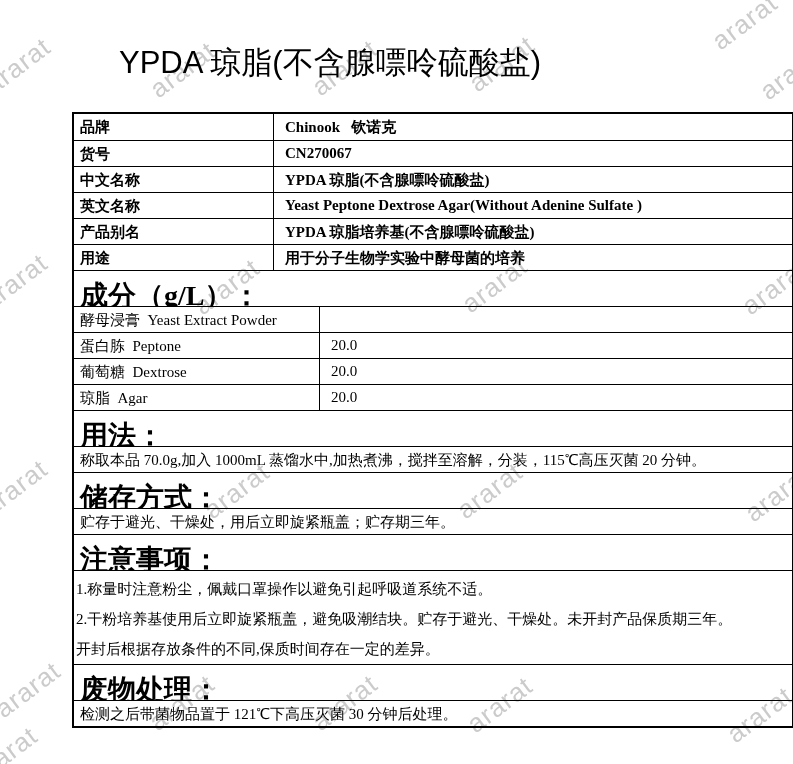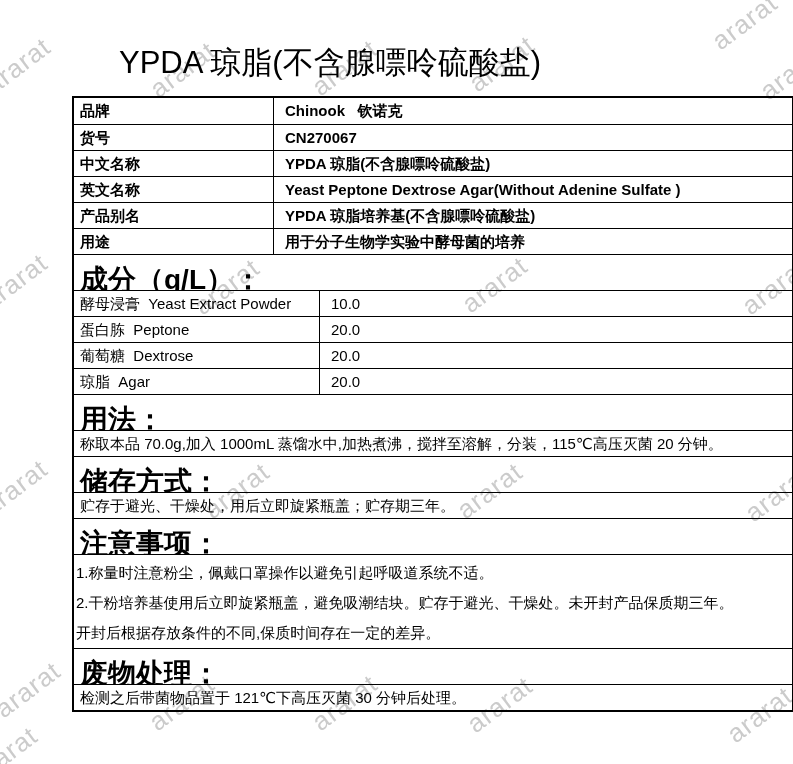--- a/index.html
+++ b/index.html
@@ -14,22 +14,22 @@
     font-size:26px;color:#c6c6c6;opacity:.9;
     letter-spacing:1px;white-space:nowrap;
     transform:translate(-50%,-50%) rotate(-37deg);
   }
   .content{position:absolute;inset:0;z-index:1;}
   .title{
     position:absolute;left:119px;top:42px;margin:0;
     font-size:31px;font-weight:normal;white-space:nowrap;color:#000;
   }
   .spec-table{
-    position:absolute;left:72px;top:96px;width:722px;
-    border:2px solid #000;box-sizing:border-box;background:transparent;
+    position:absolute;left:72px;top:112px;width:722px;
+    border:2px solid #000;box-sizing:border-box;background:transparent;font-family:Liberation Serif, serif;
   }
   .row{display:flex;box-sizing:border-box;border-top:1px solid #000;overflow:hidden;}
   .row:first-child{border-top:none;}
   .cell{box-sizing:border-box;overflow:hidden;white-space:pre;}
   .info-row{height:26px;font-size:15px;font-weight:bold;}
   .info-row .label{width:200px;border-right:1px solid #000;padding:4px 0 0 6px;}
   .info-row .value{flex:1;padding:4px 0 0 11px;}
   .section-row{height:36px;font-size:28px;font-weight:bold;}
   .section-row .heading{padding:6px 0 0 6px;}
   .ing-row{height:26px;font-size:15px;}
@@ -96,21 +96,20 @@
     <div class="row info-row">
       <div class="cell label">用途</div>
       <div class="cell value">用于分子生物学实验中酵母菌的培养</div>
     </div>
 
     <div class="row section-row">
       <div class="cell heading">成分（g/L）：</div>
     </div>
     <div class="row ing-row">
       <div class="cell label">酵母浸膏  Yeast Extract Powder</div>
-      <div class="cell value">10.0</div>
     </div>
     <div class="row ing-row">
       <div class="cell label">蛋白胨  Peptone</div>
       <div class="cell value">20.0</div>
     </div>
     <div class="row ing-row">
       <div class="cell label">葡萄糖  Dextrose</div>
       <div class="cell value">20.0</div>
     </div>
     <div class="row ing-row">

